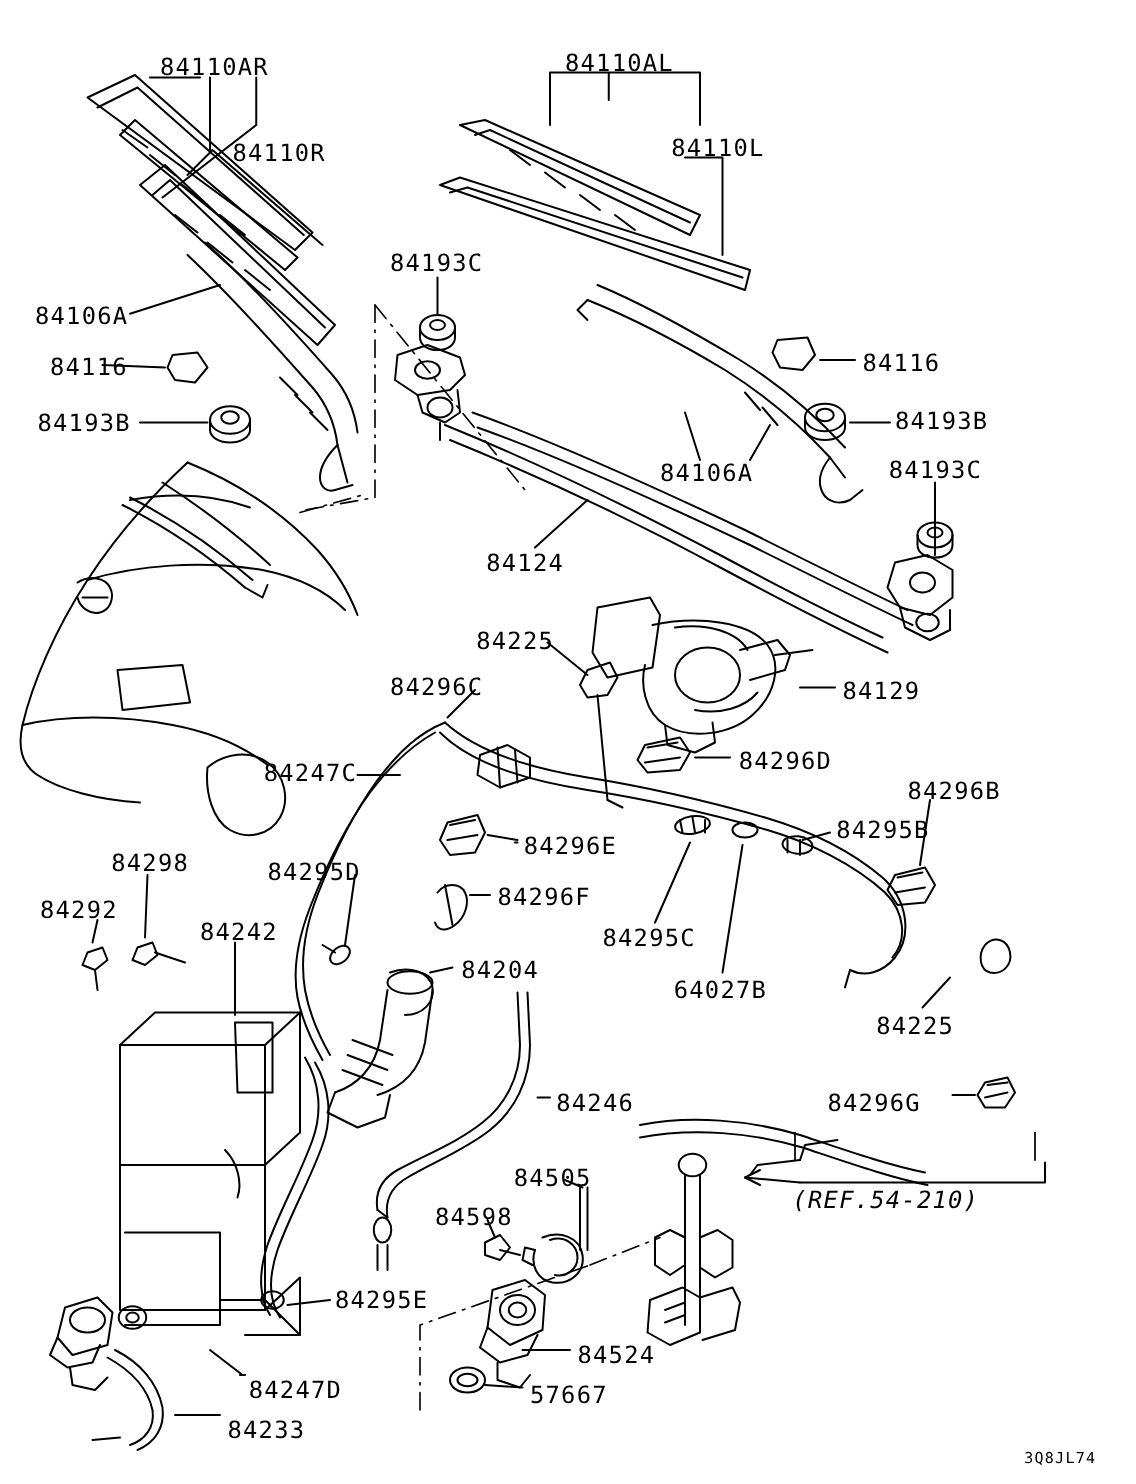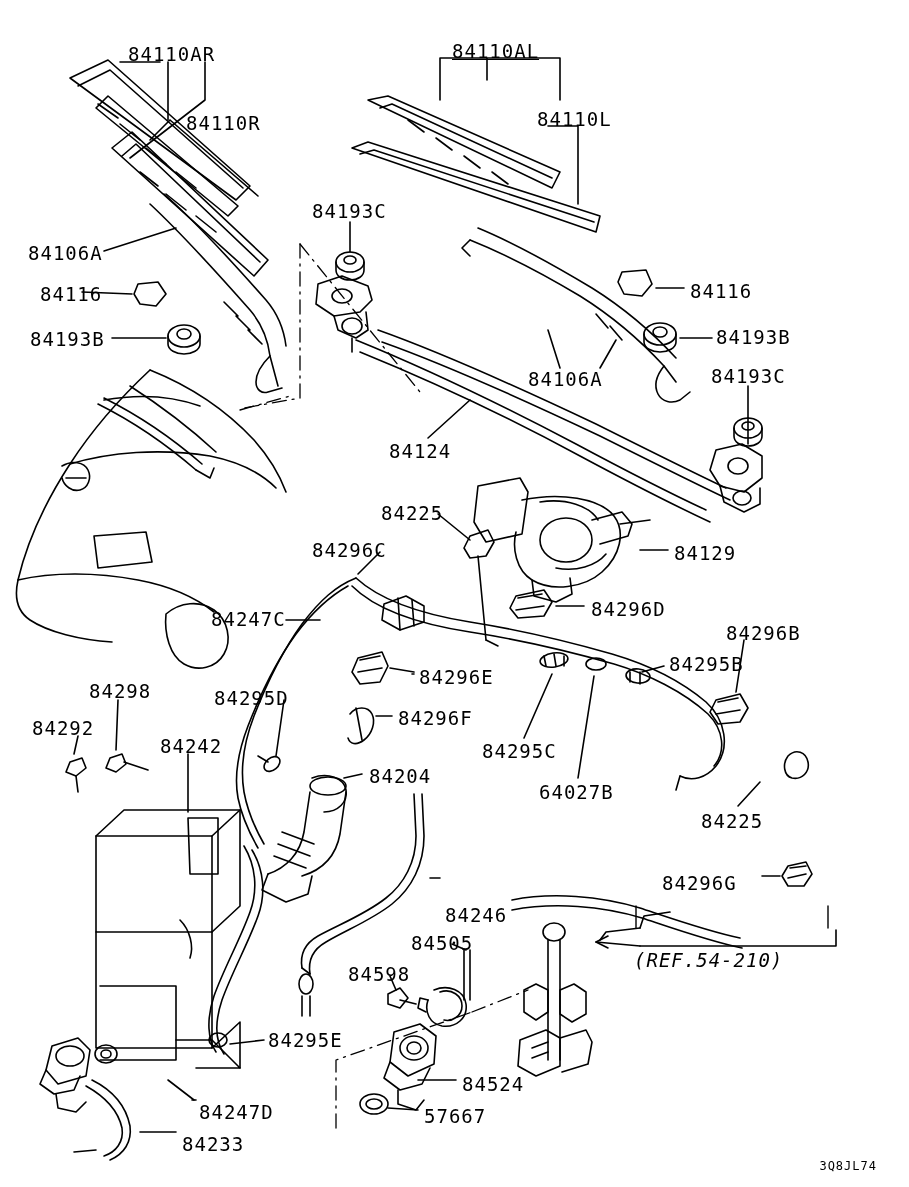--- a/index.html
+++ b/index.html
@@ -356,21 +356,21 @@
         <path d="M240,410 L290,396"></path>
         <path d="M336,1128 L336,1060 L472,1012"></path>
         <path d="M472,1012 L528,990"></path>
       </g>
 
       <path d="M636,906 L636,928 M828,906 L828,928" stroke-width="1.4"></path>
     </g>
   </svg>
 
   <div class="label" style="left:128px; top:45px;">84110AR</div>
-  <div class="label" style="left:452px; top:42px;text-decoration:underline;">84110AL</div>
+  <div class="label" style="left:452px; top:42px;">84110AL</div>
   <div class="label" style="left:186px; top:114px;">84110R</div>
   <div class="label" style="left:537px; top:110px;">84110L</div>
   <div class="label" style="left:312px; top:202px;">84193C</div>
   <div class="label" style="left:28px; top:244px;">84106A</div>
   <div class="label" style="left:690px; top:282px;">84116</div>
   <div class="label" style="left:40px; top:285px;">84116</div>
   <div class="label" style="left:30px; top:330px;">84193B</div>
   <div class="label" style="left:716px; top:328px;">84193B</div>
   <div class="label" style="left:528px; top:370px;">84106A</div>
   <div class="label" style="left:711px; top:367px;">84193C</div>
@@ -385,21 +385,21 @@
   <div class="label" style="left:419px; top:668px;">84296E</div>
   <div class="label" style="left:89px; top:682px;">84298</div>
   <div class="label" style="left:214px; top:689px;">84295D</div>
   <div class="label" style="left:398px; top:709px;">84296F</div>
   <div class="label" style="left:32px; top:719px;">84292</div>
   <div class="label" style="left:482px; top:742px;">84295C</div>
   <div class="label" style="left:160px; top:737px;">84242</div>
   <div class="label" style="left:369px; top:767px;">84204</div>
   <div class="label" style="left:539px; top:783px;">64027B</div>
   <div class="label" style="left:701px; top:812px;">84225</div>
-  <div class="label" style="left:445px; top:874px;margin-top:32px;">84246</div>
+  <div class="label" style="left:445px; top:874px;">84246</div>
   <div class="label" style="left:662px; top:874px;">84296G</div>
   <div class="label" style="left:411px; top:934px;">84505</div>
   <div class="label" style="left:348px; top:965px;">84598</div>
   <div class="label" style="left:268px; top:1031px;">84295E</div>
   <div class="label" style="left:462px; top:1075px;">84524</div>
   <div class="label" style="left:424px; top:1107px;">57667</div>
   <div class="label" style="left:199px; top:1103px;">84247D</div>
   <div class="label" style="left:182px; top:1135px;">84233</div>
   <div class="label" style="left:20px; top:1158px;margin-top:37px;">84224</div>
 

